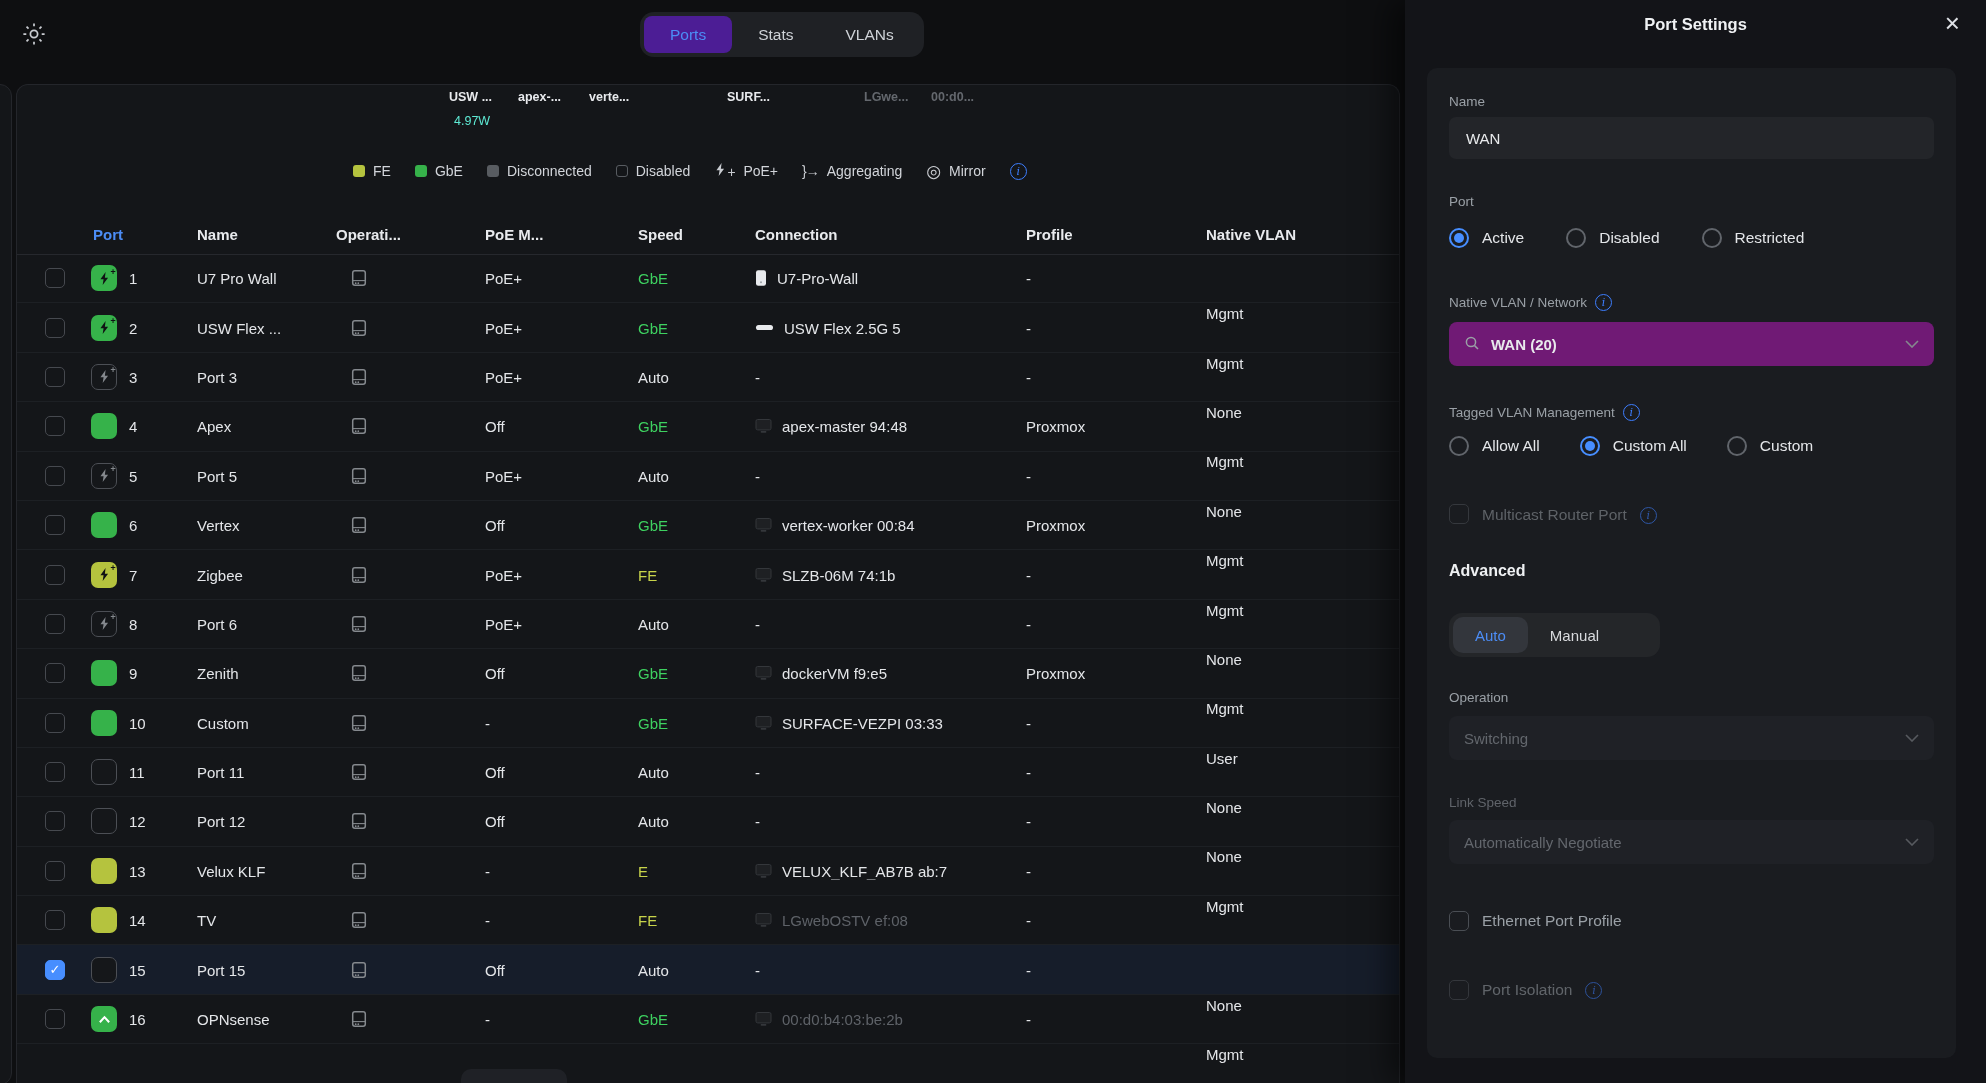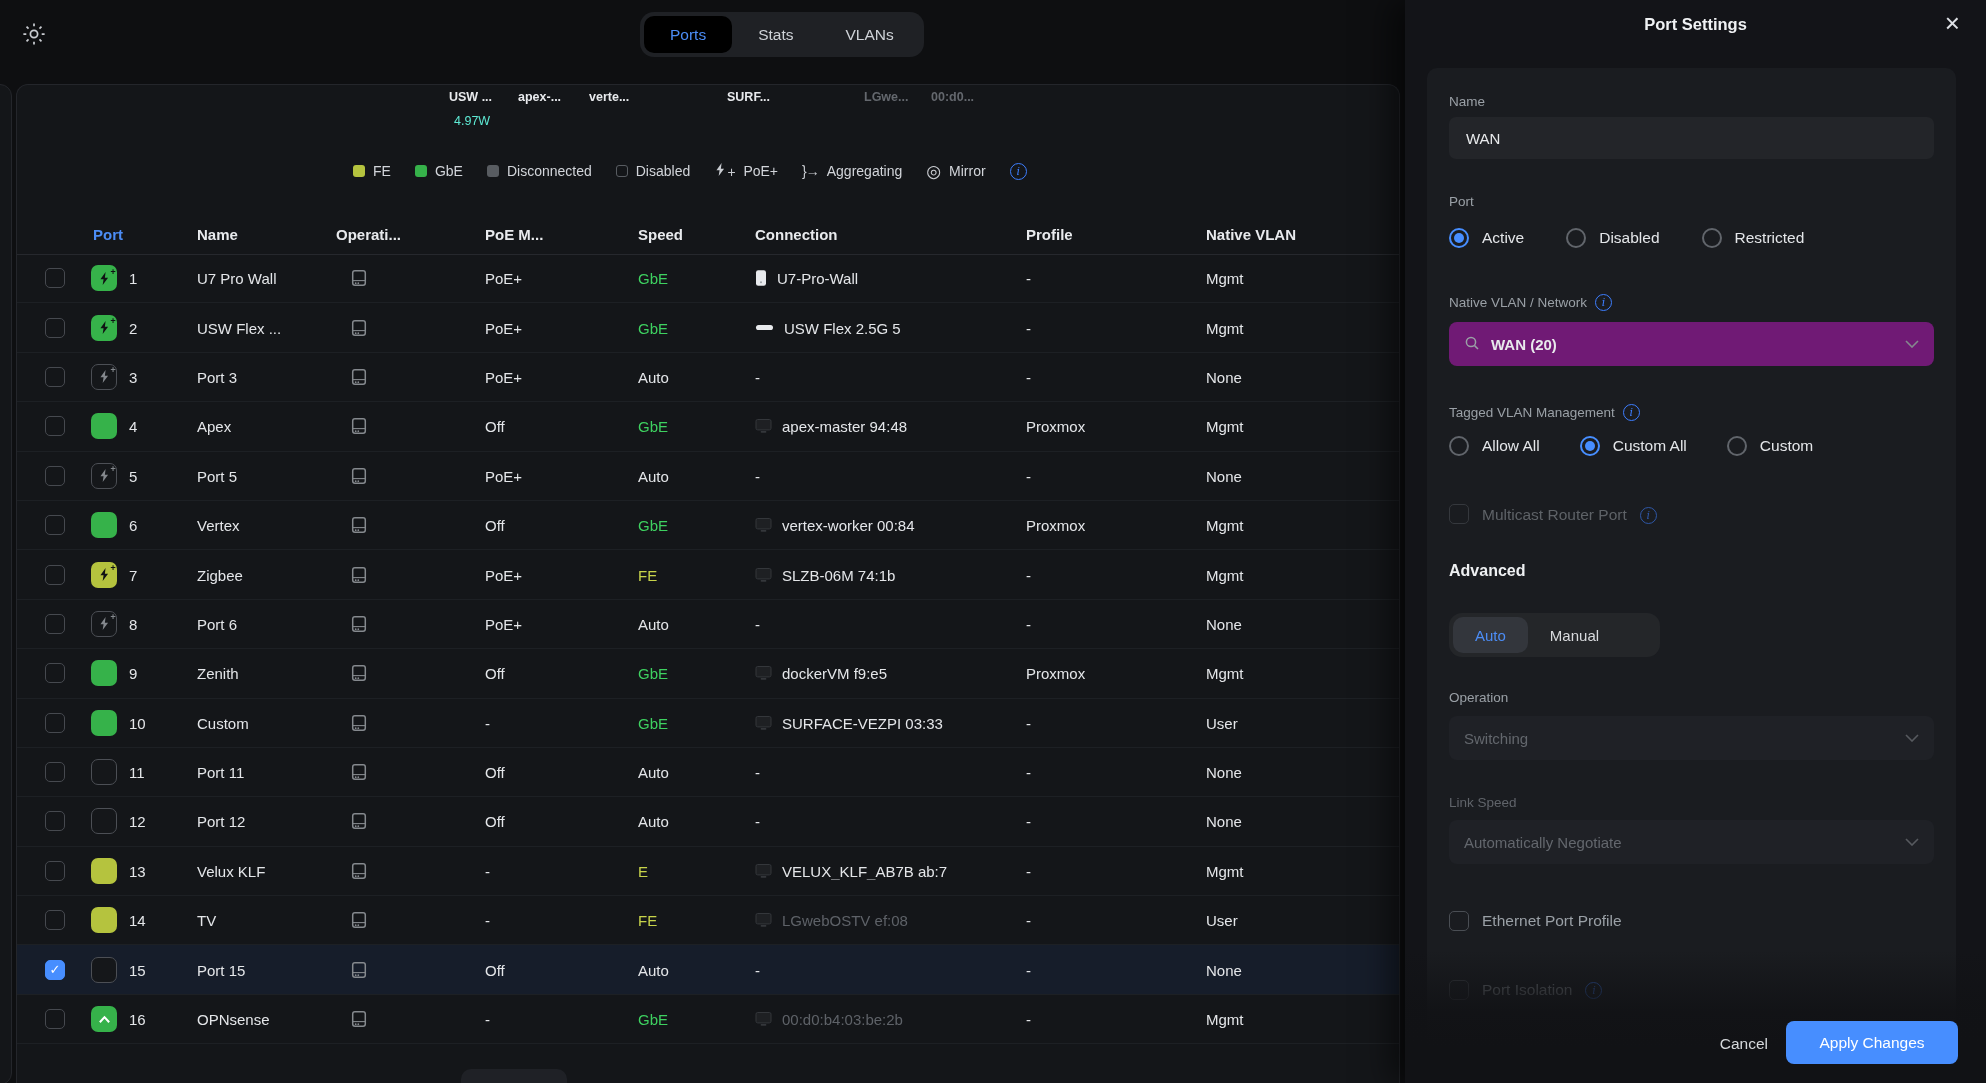--- a/index.html
+++ b/index.html
@@ -2,21 +2,21 @@
 <html><head>
 <meta charset="utf-8">
 <style>
   html,body{margin:0;padding:0;background:#0b0c0e;font-family:"Liberation Sans",sans-serif;color:#e6e8eb;}
   .stage{position:relative;width:1986px;height:1083px;overflow:hidden;background:#0e0f11;}
 
   
   .gear{position:absolute;left:20px;top:20px;width:28px;height:28px;cursor:pointer;}
   .tabgroup{position:absolute;left:640px;top:12px;height:45px;background:#1f2125;border-radius:14px;display:flex;align-items:center;padding:4px;box-sizing:border-box;}
   .tab{height:37px;display:flex;align-items:center;justify-content:center;padding:0 26px;border-radius:10px;font-size:15.5px;color:#cfd3d8;cursor:pointer;}
-  .tab.active{background:#000000;color:#4c8df6;}
+  .tab.active{background:#4c1d95;color:#4c8df6;border-radius:8px;}
 
   
   .left-sliver{position:absolute;left:-16px;top:84px;width:26px;height:999px;background:#141619;border:1px solid #24262b;border-radius:12px;}
   .card{position:absolute;left:16px;top:84px;width:1384px;height:999px;background:#141619;border:1px solid #24262b;border-bottom:none;border-radius:12px 12px 0 0;box-sizing:border-box;}
 
   .dlbl{position:absolute;top:5px;font-size:12.5px;font-weight:bold;color:#e8eaed;white-space:nowrap;}
   .dlbl.dim{color:#64686e;}
   .power{position:absolute;left:437px;top:29px;font-size:12.5px;color:#5eead4;}
 
   .legend{position:absolute;left:336px;top:77px;display:flex;align-items:center;gap:24px;font-size:14px;color:#d2d5da;}
@@ -51,21 +51,21 @@
   .name{left:180px;}
   .opic{left:334px;display:inline-flex!important;}
   .poe{left:468px;}
   .speed{left:621px;}
   .speed.green{color:#3ed160;}
   .speed.yellow{color:#c8d44a;}
   .conn{left:738px;display:flex!important;align-items:center;gap:10px;max-width:262px;overflow:hidden;}
   .conn .ctext{white-space:nowrap;}
   .conn.dim .ctext{color:#5e6268;}
   .prof{left:1009px;}
-  .vlan{left:1189px;}
+  .vlan{left:1189px;margin-top:35px;}
   .bottom-pill{position:absolute;left:444px;top:984px;width:106px;height:26px;background:#1f2126;border-radius:10px 10px 0 0;cursor:pointer;}
 
   
   .panel{position:absolute;right:0;top:0;width:581px;height:1083px;background:#131418;box-shadow:-14px 0 30px rgba(0,0,0,.55);}
   .p-title{position:absolute;top:15px;width:100%;text-align:center;font-size:16.5px;font-weight:bold;color:#f0f2f4;}
   .p-close{position:absolute;right:26px;top:8px;font-size:26px;color:#dfe2e6;cursor:pointer;line-height:1.2;}
   .p-card{position:absolute;left:22px;top:68px;width:529px;height:990px;background:#1a1c20;border-radius:10px;box-sizing:border-box;}
   .f-label{position:absolute;left:22px;font-size:13.5px;color:#9aa0a6;display:flex;align-items:center;gap:8px;}
   .f-label.dim{color:#60646a;}
   .f-label.heading{font-size:16px;font-weight:bold;color:#eef0f2;}
@@ -701,18 +701,14 @@
         <span>Ethernet Port Profile</span>
       </div>
 
       <div class="check-row fade" style="top:910px">
         <span class="p-check"></span>
         <span>Port Isolation</span>
         <span class="info">i</span>
       </div>
     </div>
 
-    <div class="p-footer">
-      <span class="btn-cancel">Cancel</span>
-      <span class="btn-apply">Apply Changes</span>
-    </div>
   </aside>
 </div>
 
 </body></html>

